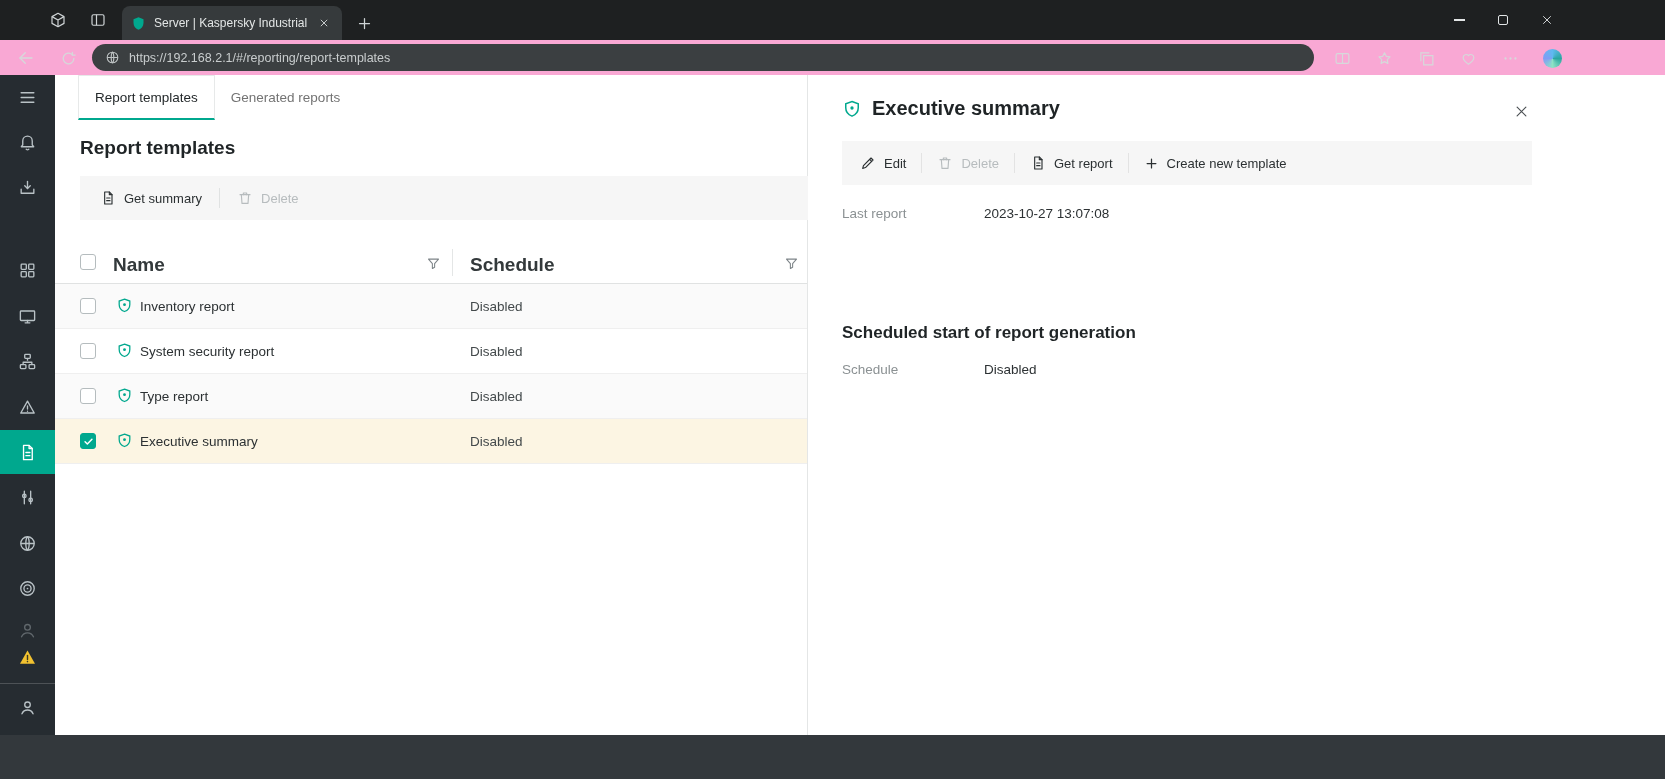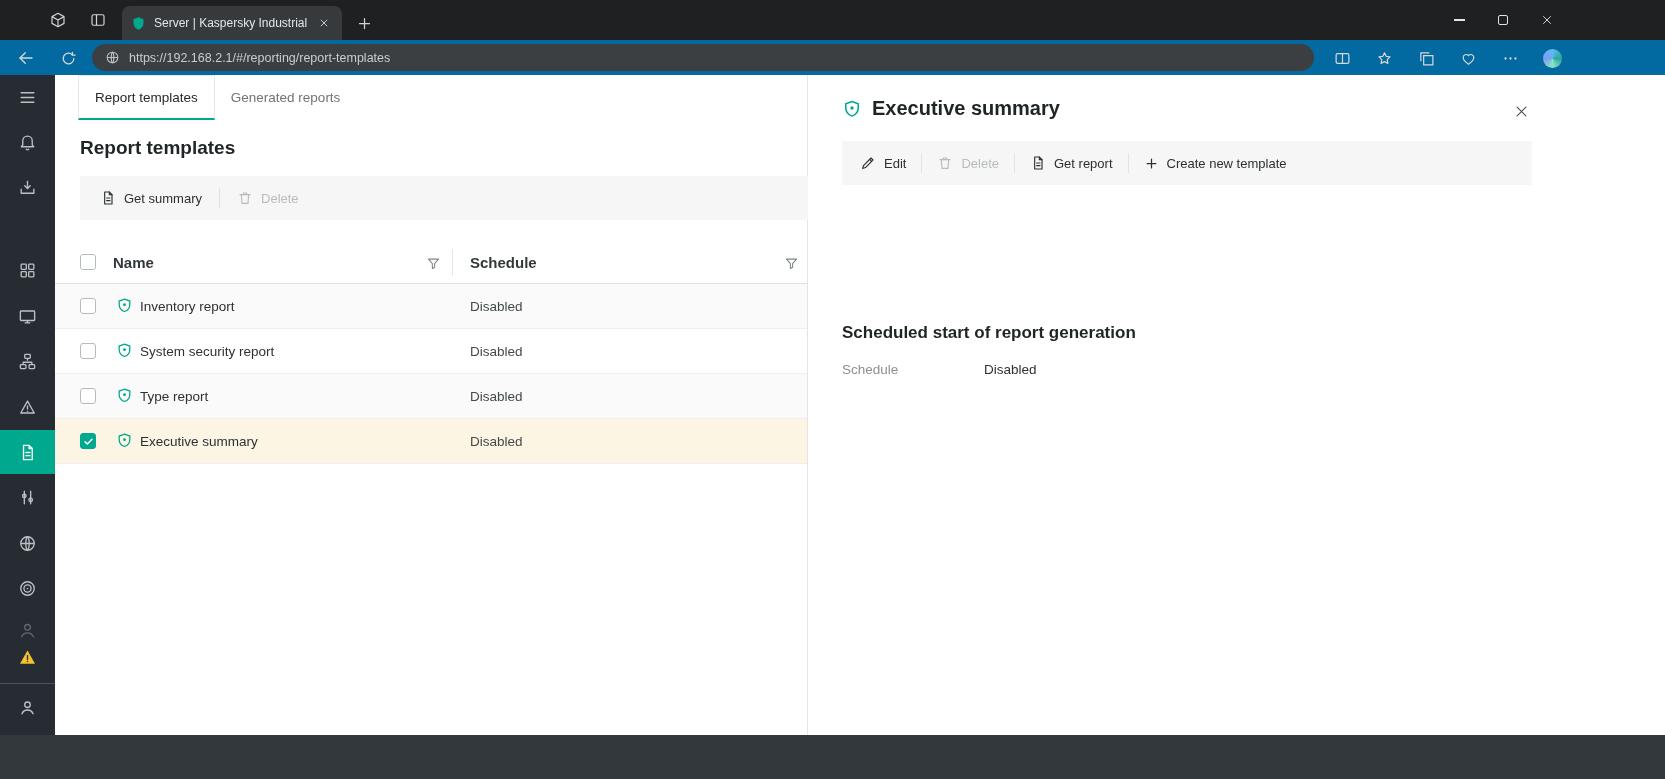--- a/index.html
+++ b/index.html
@@ -11,21 +11,21 @@
   .tabstrip { position:absolute; left:0; top:0; width:100%; height:40px; background:#1e2021; }
   .chrome-btn { position:absolute; width:28px; height:28px; top:6px; border:none; background:transparent; color:#cfd4d6; display:flex; align-items:center; justify-content:center; border-radius:6px; cursor:pointer; }
   .btab { position:absolute; left:122px; top:6px; width:220px; height:34px; background:#363a3c; border-radius:8px 8px 0 0; display:flex; align-items:center; gap:8px; padding:0 9px; cursor:pointer; }
   .btab-title { flex:1; font-size:12px; color:#e3e6e6; white-space:nowrap; overflow:hidden; text-overflow:clip; }
   .tab-close { width:18px; height:18px; display:flex; align-items:center; justify-content:center; color:#c7cbcc; border-radius:4px; cursor:pointer; }
   .win-controls { position:absolute; left:1437px; top:0; height:40px; display:flex; }
   .win-btn { width:44px; height:40px; border:none; background:transparent; color:#e2e5e6; display:flex; align-items:center; justify-content:center; cursor:pointer; }
   .min-glyph { display:block; width:11px; height:1.4px; background:#e2e5e6; }
   .max-glyph { display:block; width:10px; height:10px; border:1.4px solid #e2e5e6; border-radius:2px; }
 
-  .addr-row { position:absolute; left:0; top:40px; width:100%; height:35px; background:#0369a1;padding-left:44px; }
+  .addr-row { position:absolute; left:0; top:40px; width:100%; height:35px; background:#f9a8d4;padding-left:44px; }
   .addr-btn { position:absolute; top:4px; width:28px; height:28px; border:none; background:transparent; color:#d6d9da; display:flex; align-items:center; justify-content:center; border-radius:6px; cursor:pointer; }
   .url-pill { position:absolute; left:92px; top:4px; width:1222px; height:27px; background:#3b3f41; border-radius:14px; display:flex; align-items:center; gap:9px; padding:0 13px; cursor:text; }
   .url-text { font-size:12.5px; color:#c9cdce; white-space:nowrap; }
   .addr-right { position:absolute; left:1324px; top:4px; height:28px; display:flex; gap:6px; }
   .addr-right .ricon { position:static; }
   .copilot-dot { width:19px; height:19px; border-radius:50%; background:conic-gradient(#5fb9f0,#2aa6a0,#8de2c5,#7f9df5,#5fb9f0); }
 
   
   .sidebar { position:absolute; left:0; top:75px; width:55px; height:660px; background:#262c31; }
   .side-item { position:absolute; left:0; width:55px; height:44px; display:flex; align-items:center; justify-content:center; color:#b9c2c6; cursor:pointer; }
@@ -38,21 +38,21 @@
   .tab-item { display:flex; align-items:center; padding:0 16px; font-size:13.5px; color:#737373; cursor:pointer; }
   .tab-item.active { color:#24292b; background:#fff; border:1px solid #e7e9e9; border-bottom:2px solid #00A88E; }
   .page-title { margin:17px 0 0 25px; font-size:19px; font-weight:bold; color:#1f2426; }
   .list-toolbar { margin:17px 0 0 25px; width:728px; height:44px; background:#f6f6f6; display:flex; align-items:center; padding-left:20px; }
   .tb-btn { display:flex; align-items:center; gap:8px; border:none; background:transparent; font-size:13px; color:#2b3032; cursor:pointer; font-family:inherit; }
   .tb-btn.disabled { color:#b7bcbe; cursor:default; }
   .tb-divider { width:1px; height:20px; background:#e0e2e2; margin:0 17px; }
 
   .thead { position:relative; margin-top:21px; height:43px; border-bottom:1px solid #e0e2e2; }
   .thead .cb { position:absolute; left:25px; top:13px; }
-  .col-label { position:absolute; top:13px; font-size:15px; font-weight:bold; color:#33393b; }
+  .col-label { position:absolute; top:13px; font-size:19px; font-weight:bold; color:#33393b; }
   .col-name { left:58px; }
   .col-schedule { left:415px; }
   .filter-btn { position:absolute; top:12px; width:20px; height:20px; border:none; background:transparent; color:#7d8488; cursor:pointer; display:flex; align-items:center; justify-content:center; }
   .f1 { left:368px; } .f2 { left:726px; }
   .col-sep { position:absolute; left:397px; top:8px; width:1px; height:27px; background:#e4e6e6; }
 
   .trow { position:relative; height:45px; border-bottom:1px solid #efefef; cursor:pointer; }
   .trow.stripe { background:#fafafa; }
   .trow.selected { background:#FCF5E3; }
   .trow .cb { position:absolute; left:25px; top:14px; }
@@ -444,20 +444,24 @@
           <span>
             <svg width="15" height="15" viewBox="0 0 24 24" fill="none" stroke="currentColor" stroke-width="2" stroke-linecap="round">
                 <path d="M12 5v14M5 12h14"></path>
               </svg>
           </span>
           <span>Create new template</span>
         </button>
       </div>
 
       <div class="props">
+        <div class="prop-row">
+          <span class="prop-label">Last report</span>
+          <span class="prop-value">2023-10-27 13:07:08</span>
+        </div>
       </div>
 
       <h2 class="section-title">Scheduled start of report generation</h2>
 
       <div class="props2">
         <div class="prop-row">
           <span class="prop-label">Schedule</span>
           <span class="prop-value">Disabled</span>
         </div>
       </div>

